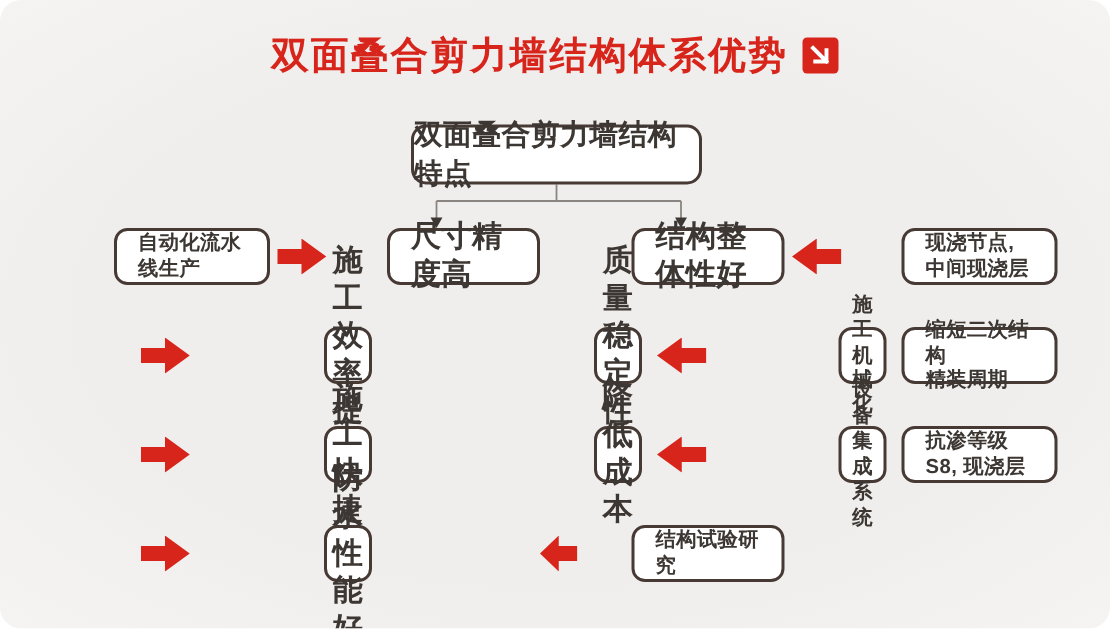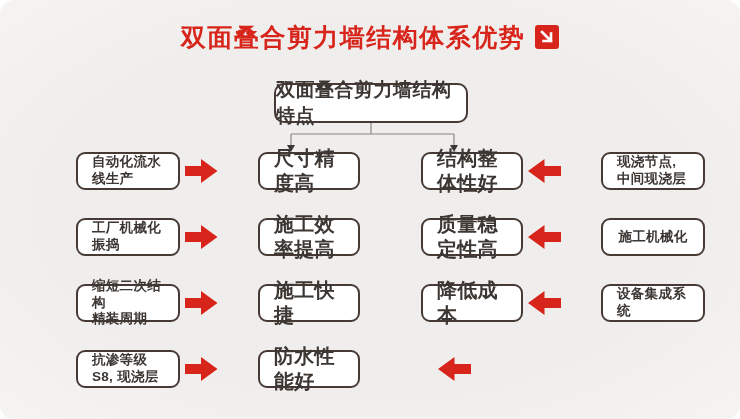--- a/index.html
+++ b/index.html
@@ -110,23 +110,20 @@
     <div class="node inner">
         <span class="label">结构整体性好</span>
       </div>
     <div class="arrow-cell">
         <div class="block-arrow left"></div>
       </div>
     <div class="node outer">
         <span class="label">现浇节点,中间现浇层</span>
       </div>
 
-    <div class="node outer">
-        <span class="label">工厂机械化振捣</span>
-      </div>
     <div class="arrow-cell">
         <div class="block-arrow right"></div>
       </div>
     <div class="node inner">
         <span class="label">施工效率提高</span>
       </div>
     <div class="spacer"></div>
     <div class="node inner">
         <span class="label">质量稳定性高</span>
       </div>
@@ -164,15 +161,18 @@
     <div class="arrow-cell">
         <div class="block-arrow right"></div>
       </div>
     <div class="node inner">
         <span class="label">防水性能好</span>
       </div>
     <div class="spacer"></div>
     <div class="arrow-cell">
         <div class="block-arrow left"></div>
       </div>
+    <div class="node outer">
+        <span class="label">结构试验研究</span>
+      </div>
 
   </div>
 </div>
 
 </body></html>

